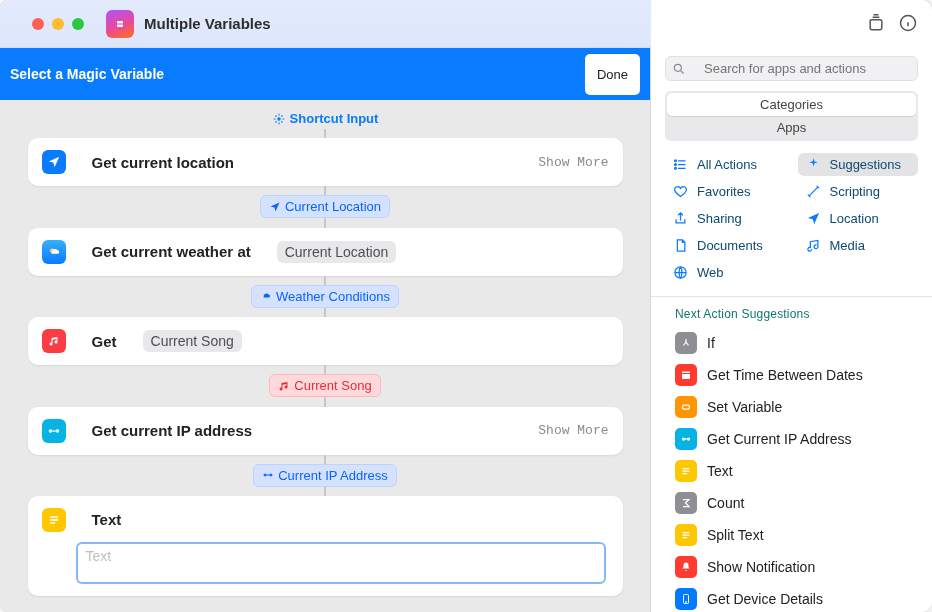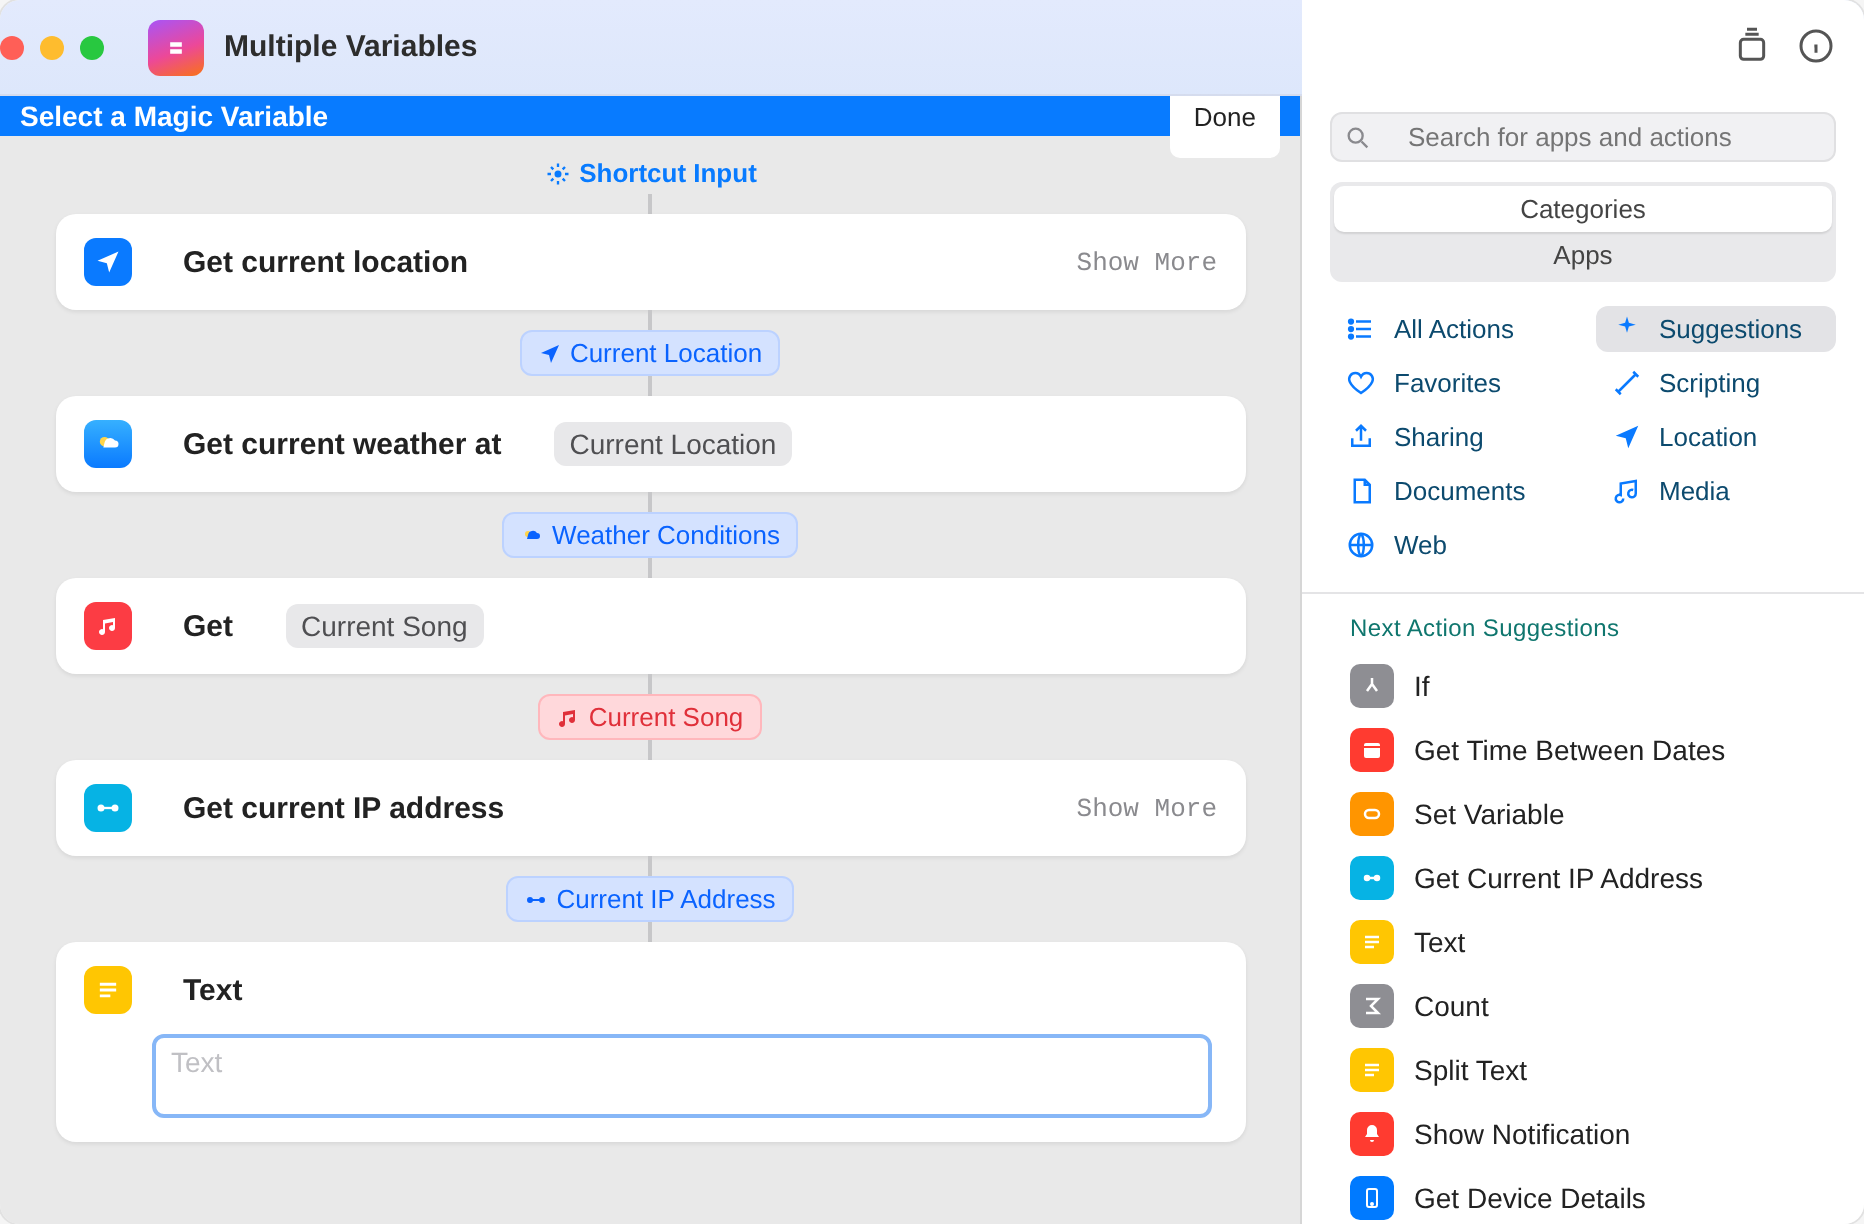--- a/index.html
+++ b/index.html
@@ -12,21 +12,21 @@
       overflow: hidden;
       border-radius: 10px;
       box-shadow: 0 0 0 1px rgba(0,0,0,0.08);
       position: relative;
     }
     .titlebar {
       height: 48px;
       background: linear-gradient(#e3eafd, #dde7fb);
       display: flex;
       align-items: center;
-      padding: 0 0;
+      padding: 0 32px;
       border-bottom: 1px solid rgba(0,0,0,0.06);
     }
     .traffic { display: flex; gap: 8px; }
     .t-dot { width: 12px; height: 12px; border-radius: 50%; }
     .t-close { background: #ff5f57; }
     .t-min { background: #febc2e; }
     .t-max { background: #28c840; }
     .shortcut-icon {
       width: 28px; height: 28px; border-radius: 6px;
       background: linear-gradient(160deg,#a855f7,#ec4899 55%,#f97316);
@@ -40,21 +40,21 @@
     .main-wrap { display: flex; height: calc(100% - 48px); }
     .editor-pane {
       width: 651px;
       background: #e9e9e9;
       display: flex;
       flex-direction: column;
       border-right: 1px solid rgba(0,0,0,0.08);
       overflow: hidden;
     }
     .magicbar {
-      height: 20px;
+      height: 52px;
       background: #087bff;
       color: #fff;
       display: flex;
       align-items: center;
       padding: 0 10px;
       font-size: 14px;
       font-weight: 600;
     }
     .magicbar .spacer { flex:1; }
     .done-btn {

